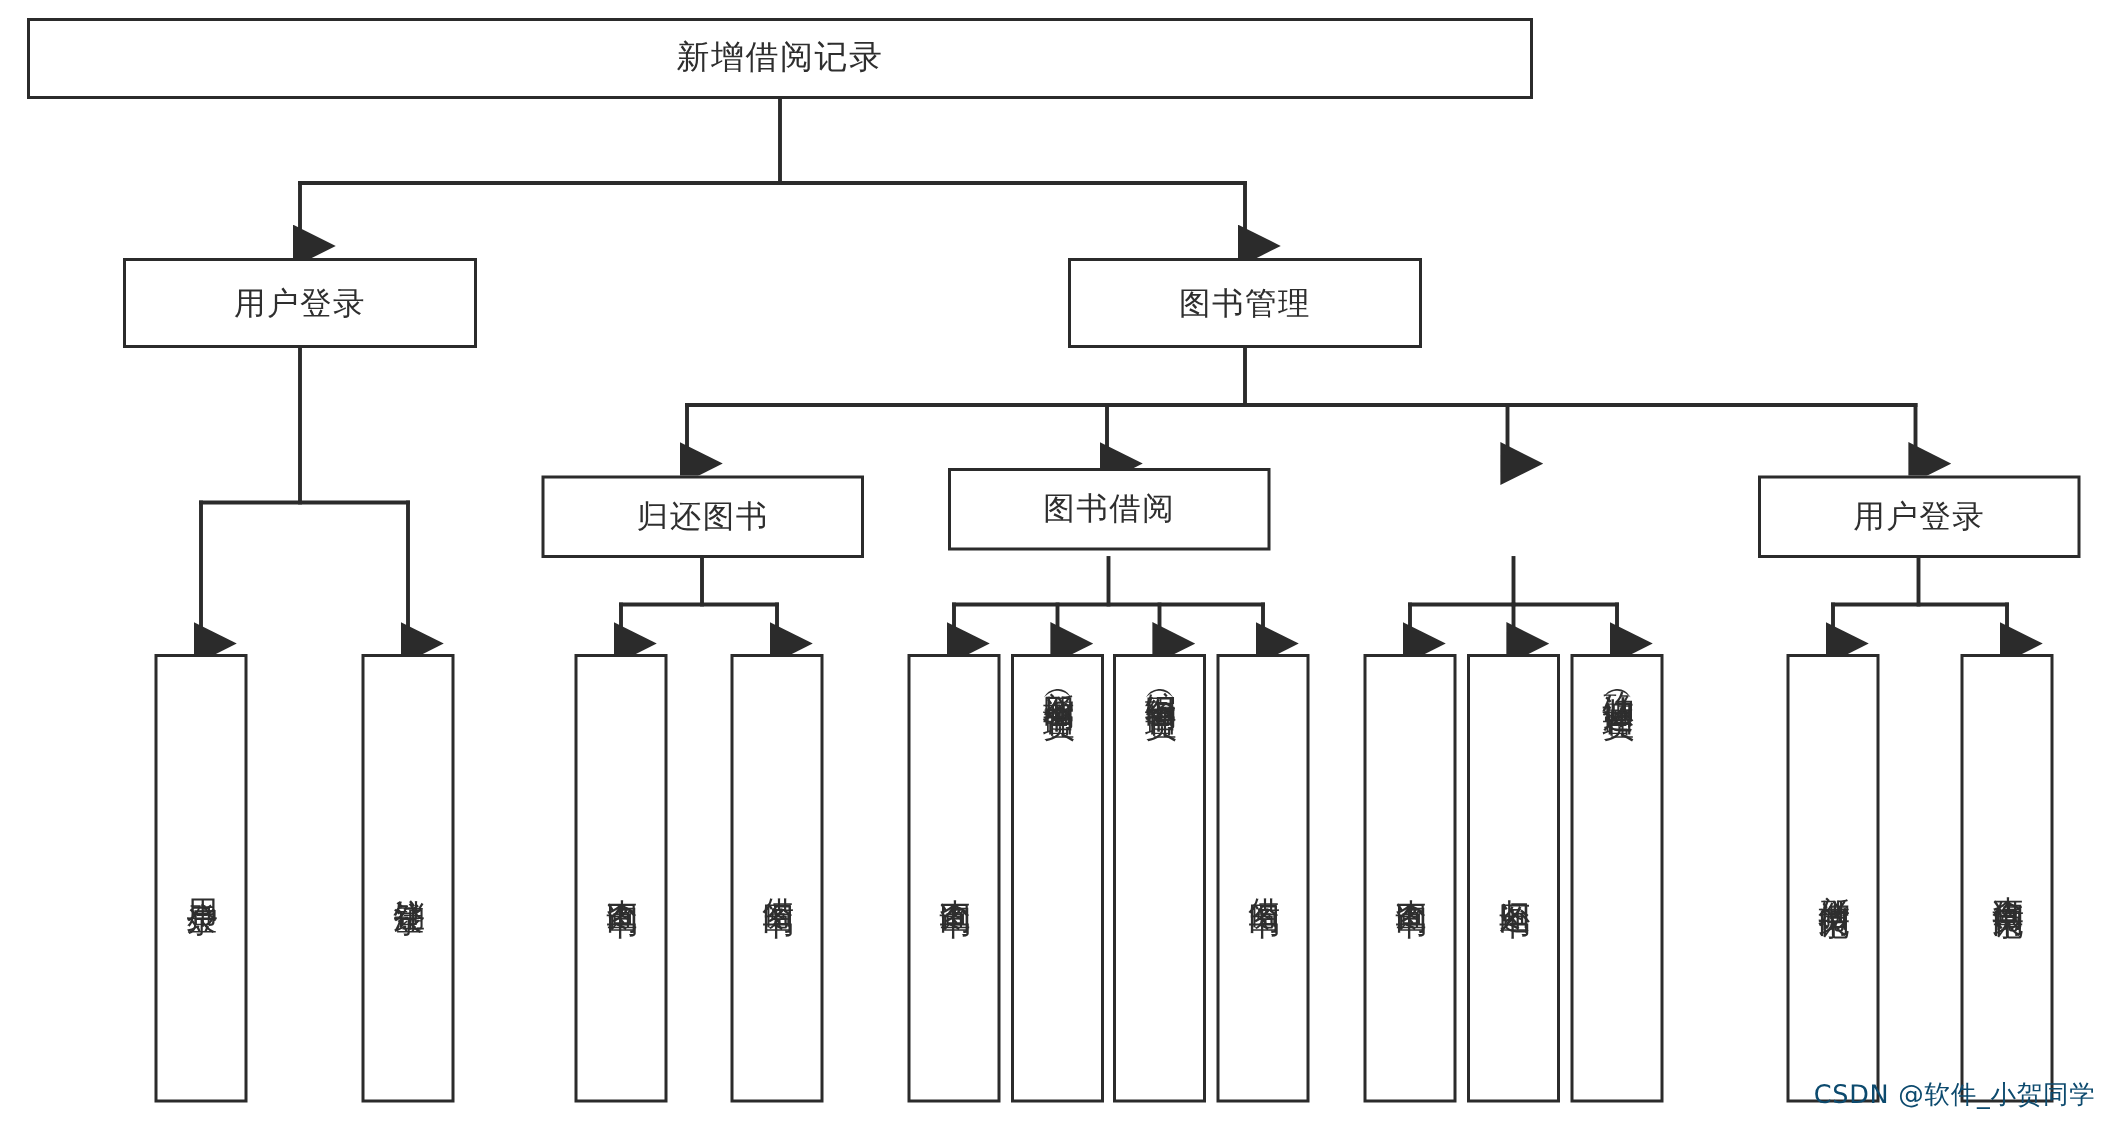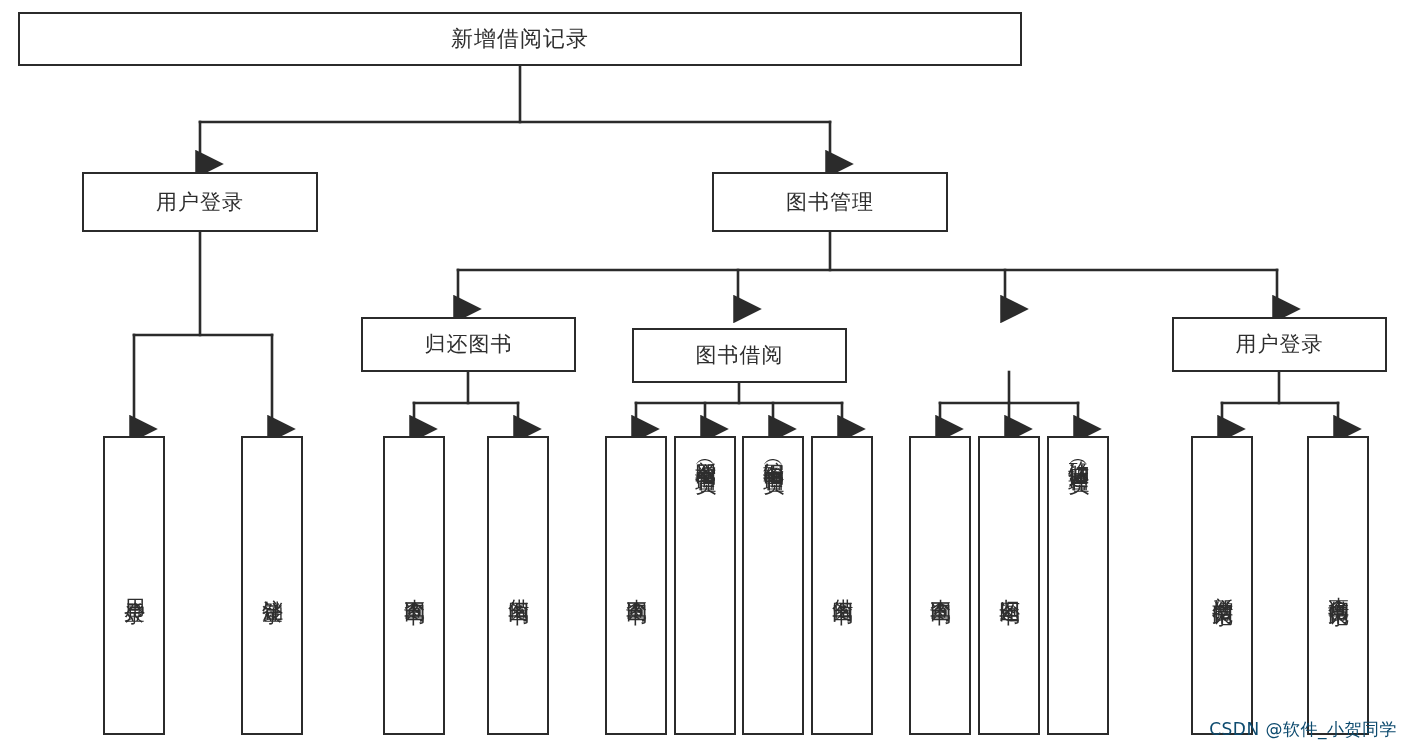--- a/index.html
+++ b/index.html
@@ -142,21 +142,21 @@
   </div>
 
   <div class="node horiz" style="left:712px; top:172px; width:236px; height:60px;justify-content:center;">
     <span class="label">图书管理</span>
   </div>
 
   <div class="node horiz" style="left:361px; top:317px; width:215px; height:55px;">
     <span class="label">归还图书</span>
   </div>
 
-  <div class="node horiz" style="left:632px; top:328px; width:215px; height:55px;">
+  <div class="node horiz" style="left:632px; top:312px; width:215px; height:55px;">
     <span class="label">图书借阅</span>
   </div>
 
 
   <div class="node horiz" style="left:1172px; top:317px; width:215px; height:55px;">
     <span class="label">用户登录</span>
   </div>
 
   <div class="node vert mid" style="left:103px; top:436px; width:62px; height:299px;">
     <span class="label">用户登录</span>

